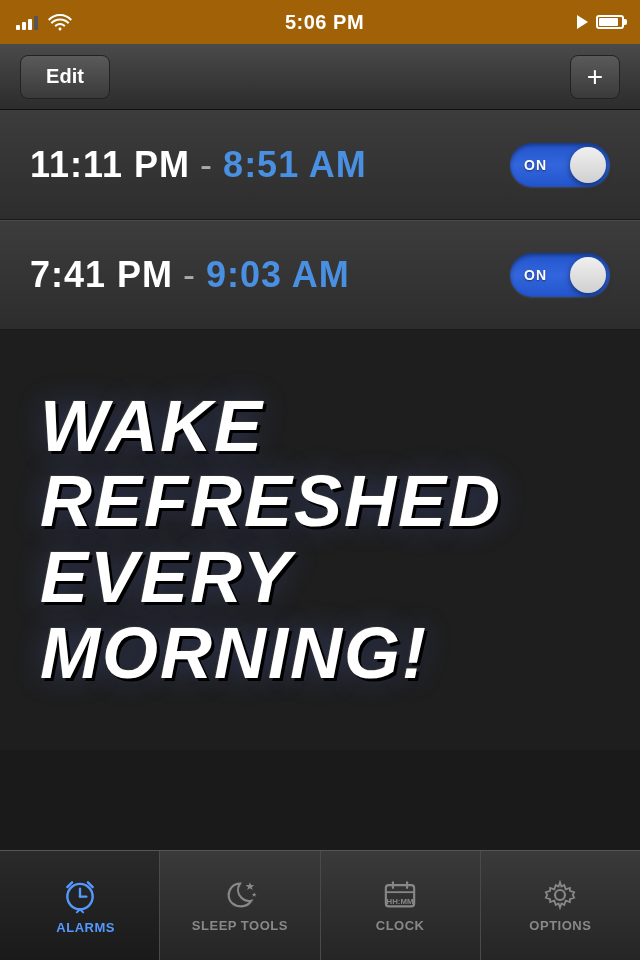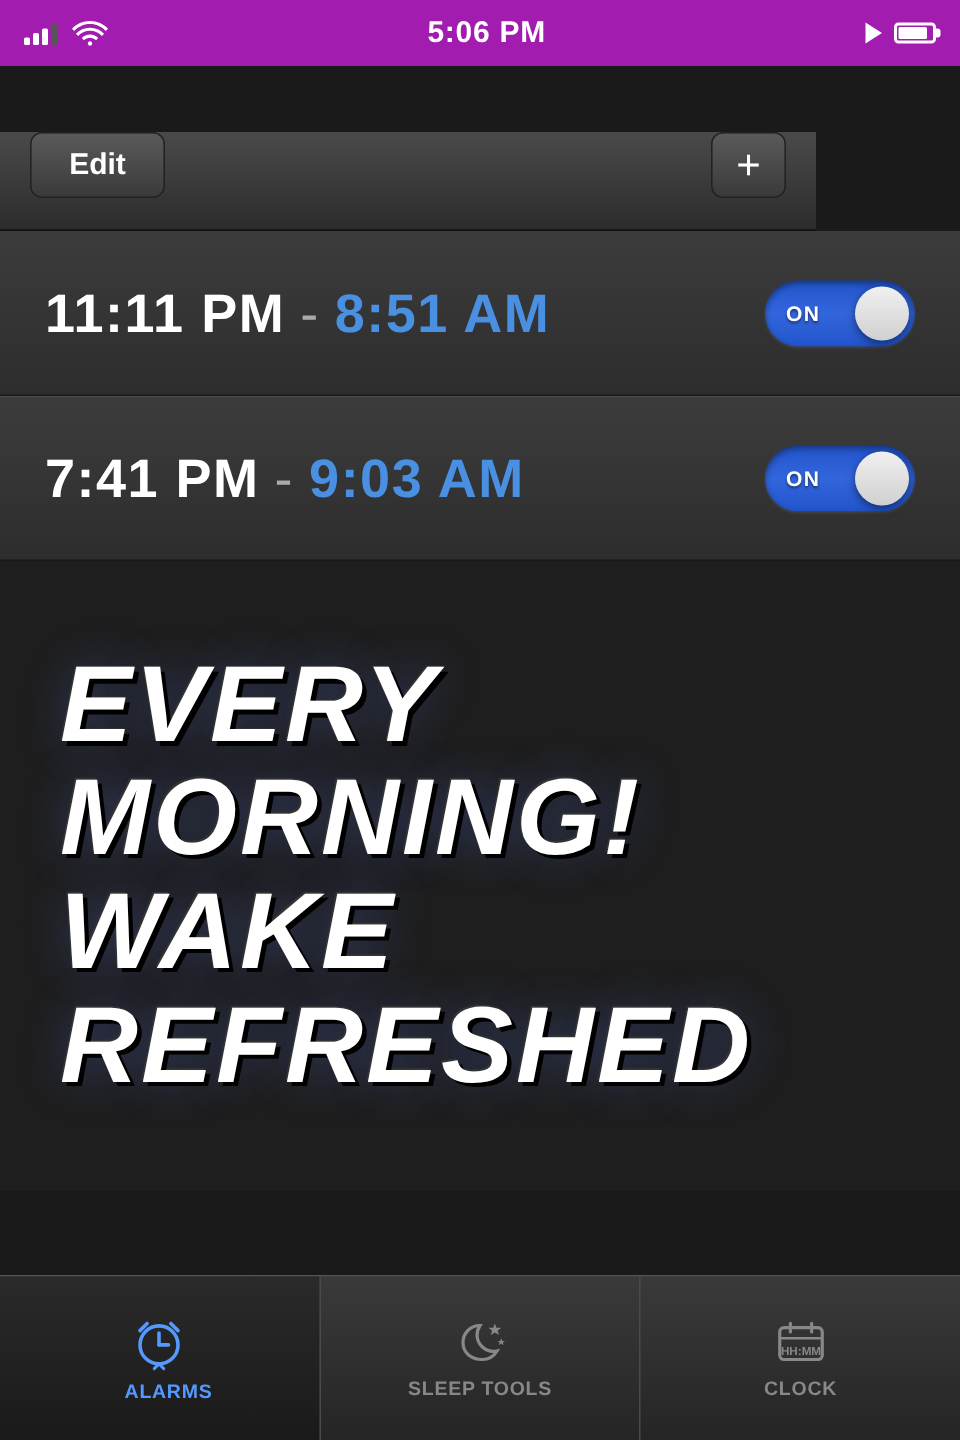--- a/index.html
+++ b/index.html
@@ -10,21 +10,21 @@
       background: #1a1a1a;
       font-family: 'Helvetica Neue', Helvetica, Arial, sans-serif;
       overflow: hidden;
       color: #fff;
     }
 
     
     .status-bar {
       width: 640px;
       height: 44px;
-      background: #a21caf;
+      background: #a16207;
       display: flex;
       align-items: center;
       justify-content: space-between;
       padding: 0 16px;
     }
     .status-left {
       display: flex;
       align-items: center;
       gap: 4px;
     }
@@ -94,28 +94,28 @@
     }
     .battery-fill {
       height: 100%;
       width: 85%;
       background: #fff;
       border-radius: 1px;
     }
 
     
     .toolbar {
-      width: 544px;
+      width: 640px;
       height: 66px;
       background: linear-gradient(180deg, #4a4a4a 0%, #2c2c2c 100%);
       border-bottom: 1px solid #111;
       display: flex;
+      align-items: center;
       justify-content: space-between;
       padding: 0 20px;
-      margin-top: 44px;
     }
     .toolbar-btn {
       background: linear-gradient(180deg, #5a5a5a 0%, #3a3a3a 100%);
       border: 1px solid #222;
       border-radius: 8px;
       color: #fff;
       font-size: 20px;
       font-weight: 600;
       cursor: pointer;
       display: flex;
@@ -327,22 +327,22 @@
     </div>
     <div class="toggle-switch">
       <span class="toggle-label">ON</span>
       <div class="toggle-knob"></div>
     </div>
   </div>
 </div>
 
 <div class="promo-area">
   <div class="promo-text">
+    <div class="promo-line">WAKE  REFRESHED</div>
     <div class="promo-line">EVERY  MORNING!</div>
-    <div class="promo-line">WAKE  REFRESHED</div>
   </div>
 </div>
 
 <div class="tab-bar">
 
   <div class="tab-item active">
     <svg class="alarm-clock-svg" viewBox="0 0 48 48">
       <circle cx="24" cy="26" r="16" fill="none" stroke="#5599ff" stroke-width="3"></circle>
       <line x1="24" y1="26" x2="24" y2="16" stroke="#5599ff" stroke-width="3" stroke-linecap="round"></line>
       <line x1="24" y1="26" x2="32" y2="26" stroke="#5599ff" stroke-width="3" stroke-linecap="round"></line>
@@ -368,14 +368,21 @@
       <rect x="4" y="10" width="40" height="30" rx="4" fill="none" stroke="#888" stroke-width="3"></rect>
       <line x1="14" y1="6" x2="14" y2="14" stroke="#888" stroke-width="3" stroke-linecap="round"></line>
       <line x1="34" y1="6" x2="34" y2="14" stroke="#888" stroke-width="3" stroke-linecap="round"></line>
       <line x1="4" y1="20" x2="44" y2="20" stroke="#888" stroke-width="2.5"></line>
       <text x="24" y="36" text-anchor="middle" fill="#888" font-size="11" font-weight="bold">HH:MM</text>
     </svg>
     <span class="tab-label">CLOCK</span>
   </div>
 
 
+  <div class="tab-item">
+    <svg class="gear-svg" viewBox="0 0 48 48">
+      <circle cx="24" cy="24" r="7" fill="none" stroke="#888" stroke-width="3"></circle>
+      <path d="M24 6 L26 12 L30 10 L32 16 L38 14 L38 18 L44 20 L42 24 L44 28 L38 30 L38 34 L32 32 L30 38 L26 36 L24 42 L22 36 L18 38 L16 32 L10 34 L10 30 L4 28 L6 24 L4 20 L10 18 L10 14 L16 16 L18 10 L22 12 Z" fill="none" stroke="#888" stroke-width="2.5"></path>
+    </svg>
+    <span class="tab-label">OPTIONS</span>
+  </div>
 
 </div>
 
 </body></html>

